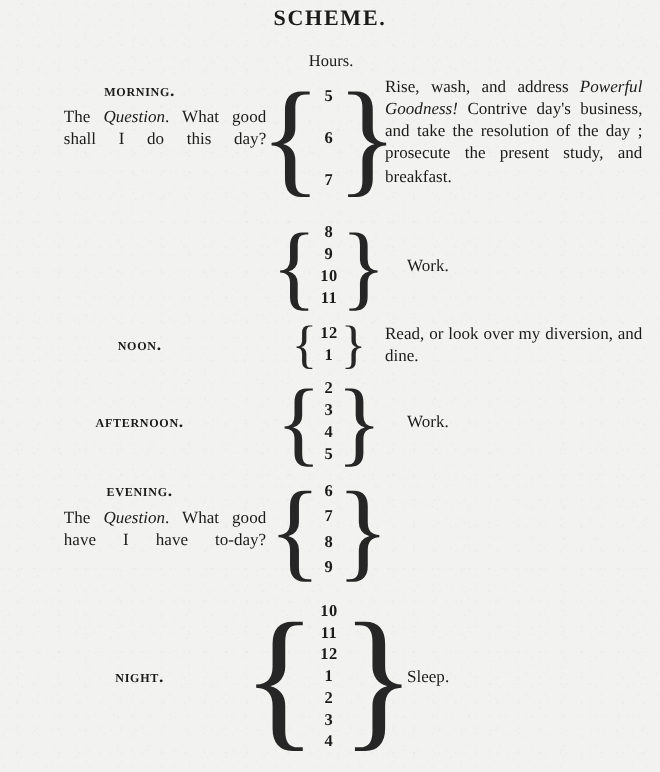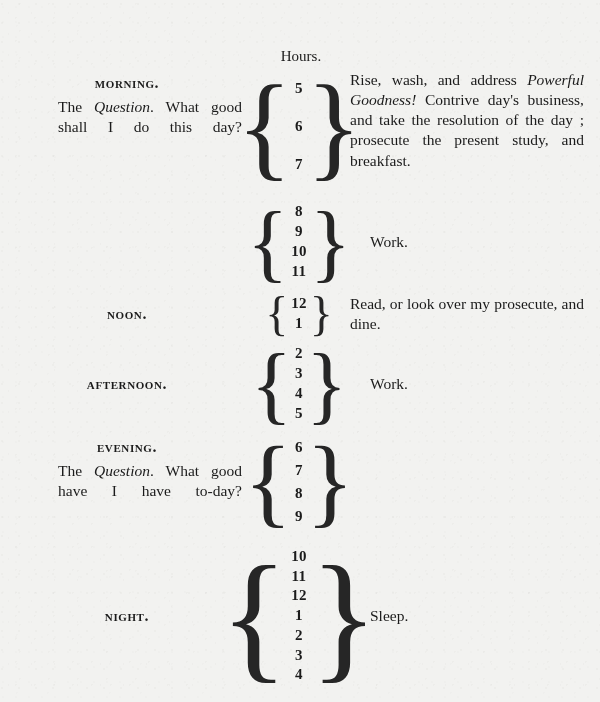--- a/index.html
+++ b/index.html
@@ -158,20 +158,21 @@
   .row-morning .col-desc  { padding-top: 2px; }
   .row-evening .col-desc  { padding-top: 2px; }
 </style>
 </head>
 <body>
 
 <div class="sheet">
 
   <div class="paper-grain"></div>
 
+  <div class="title">SCHEME.</div>
   <div class="hours-head">Hours.</div>
 
   <div class="rows">
 
     <div class="row row-morning">
       <div class="col-label">
         <div class="section-name">Morning.</div>
         <div class="question">
           <span>The </span><i>Question</i><span>. What good shall I do this day?</span>
         </div>
@@ -215,21 +216,21 @@
       </div>
       <div class="col-hours">
         <span class="brace brace-l" style="font-size:48px;">{</span>
         <span class="hours-stack">
           <span class="hour">12</span>
           <span class="hour">1</span>
         </span>
         <span class="brace brace-r" style="font-size:48px;">}</span>
       </div>
       <div class="col-desc">
-        <div class="desc">Read, or look over my prosecute, and dine.</div>
+        <div class="desc">Read, or look over my diversion, and dine.</div>
       </div>
     </div>
 
     <div class="row row-afternoon">
       <div class="col-label">
         <div class="section-name">Afternoon.</div>
       </div>
       <div class="col-hours">
         <span class="brace brace-l" style="font-size:86px;">{</span>
         <span class="hours-stack">

